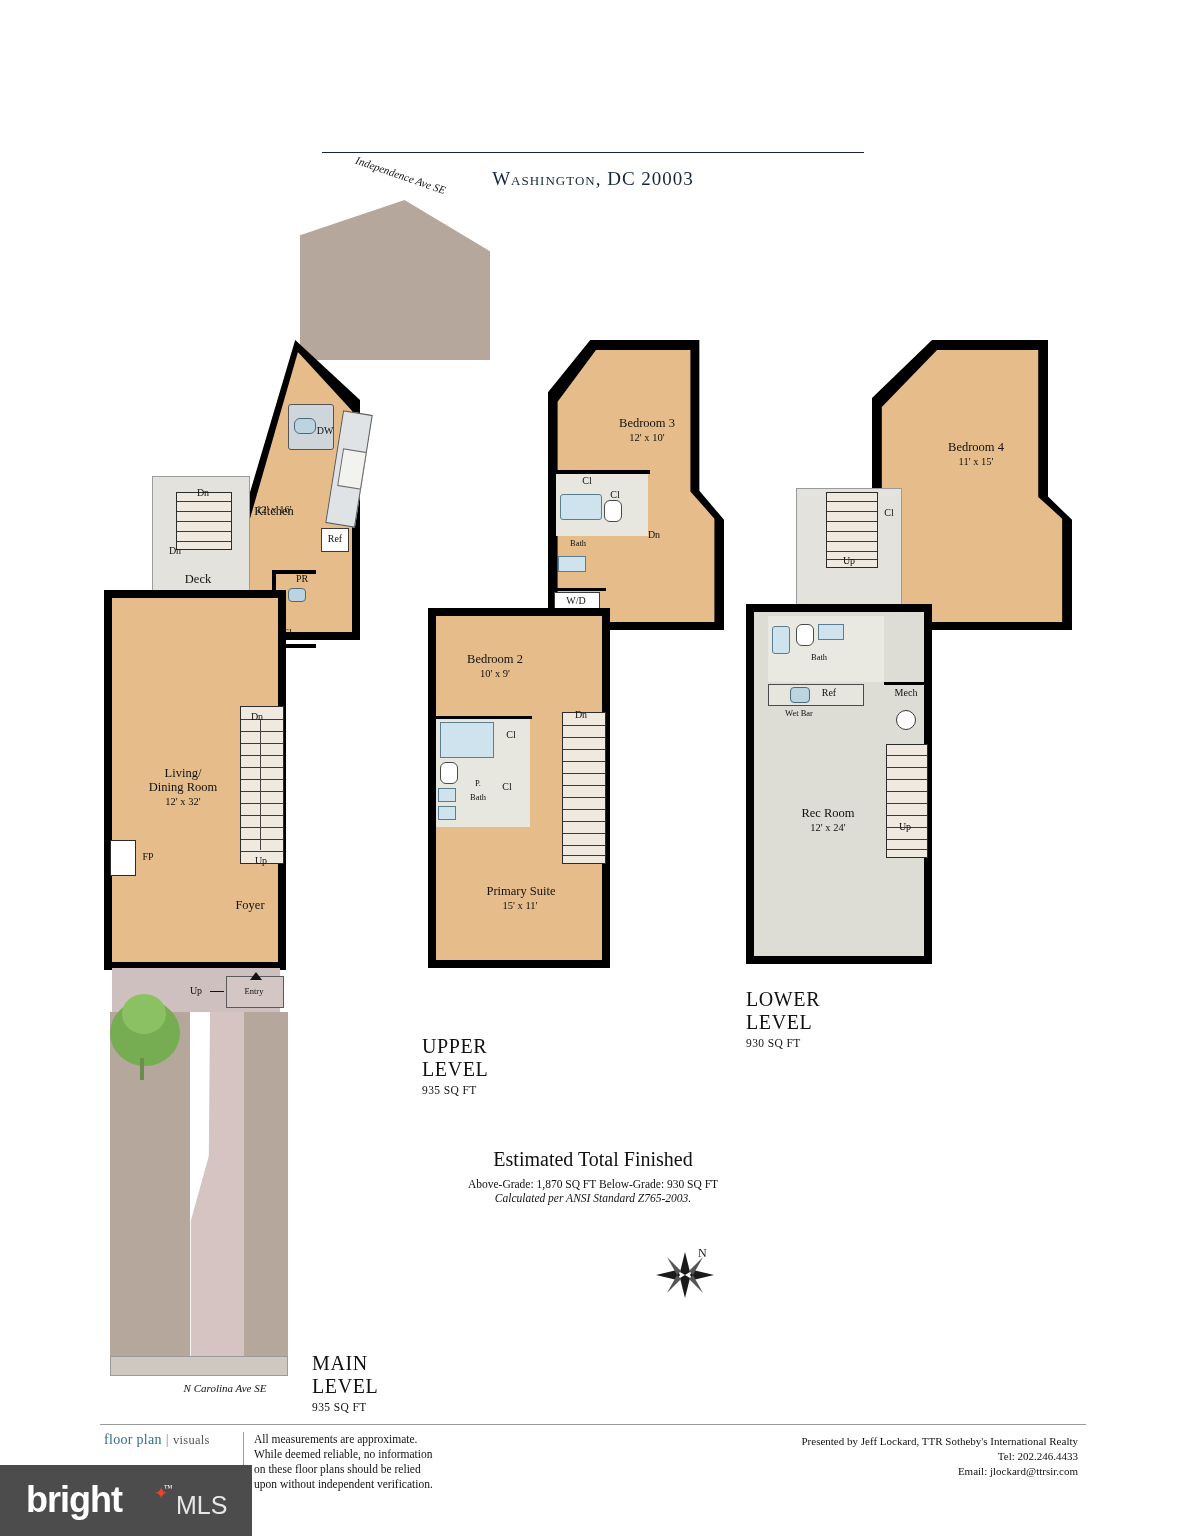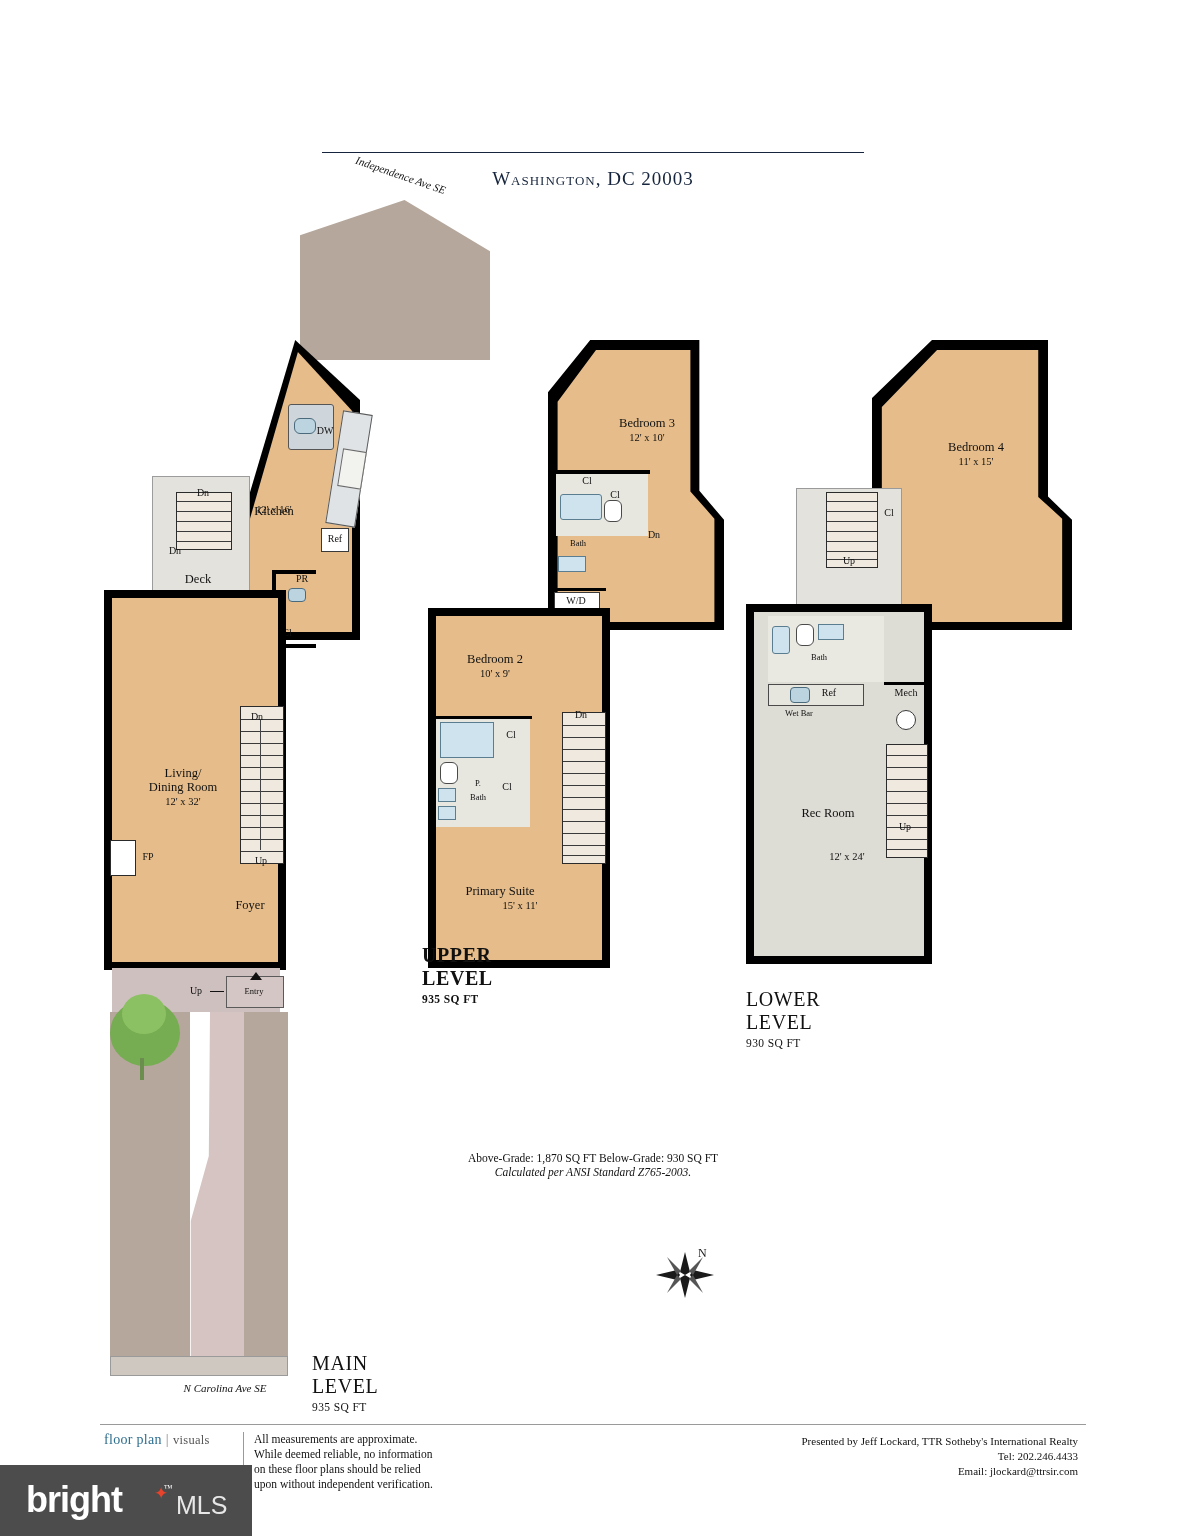--- a/index.html
+++ b/index.html
@@ -225,24 +225,24 @@
       <i style="top:72px"></i>
         <i style="top:84px"></i>
         <i style="top:96px"></i>
         <i style="top:108px"></i>
         <i style="top:120px"></i>
       <i style="top:132px"></i>
         <i style="top:142px"></i>
     </div>
     <div class="lbl tiny2" style="left:566px;top:710px;width:30px;">Dn</div>
 
-    <div class="lbl rname" style="left:430px;top:884px;width:140px;">Primary Suite</div>
+    <div class="lbl rname" style="left:451px;top:884px;width:140px;">Primary Suite</div>
     <div class="lbl rdim" style="left:450px;top:900px;width:140px;">15' x 11'</div>
 
-    <div class="cap" style="left:422px;top:944px;font-weight:bold;">
+    <div class="cap" style="left:422px;top:1035px;">
       <div class="big">UPPER LEVEL</div>
       <div class="sq">935 SQ FT</div>
     </div>
   </div>
 
   <div class="lvl">
 
     <div style="position:absolute;left:872px;top:340px;width:200px;height:290px;background:#000;clip-path:polygon(30% 0,88% 0,88% 54%,100% 62%,100% 100%,0 100%,0 20%);"></div>
     <div class="room wood" style="left:880px;top:350px;width:184px;height:272px;clip-path:polygon(31% 0,86% 0,86% 54%,99% 62%,99% 100%,1% 100%,1% 21%);"></div>
 
@@ -290,29 +290,30 @@
         <i style="top:46px"></i>
         <i style="top:58px"></i>
       <i style="top:70px"></i>
         <i style="top:82px"></i>
         <i style="top:94px"></i>
         <i style="top:104px"></i>
     </div>
     <div class="lbl tiny2" style="left:890px;top:822px;width:30px;">Up</div>
 
     <div class="lbl rname" style="left:760px;top:806px;width:136px;">Rec Room</div>
-    <div class="lbl rdim" style="left:779px;top:822px;width:136px;margin-top:29px;">12' x 24'</div>
+    <div class="lbl rdim" style="left:760px;top:822px;width:136px;">12' x 24'</div>
 
     <div class="cap" style="left:746px;top:988px;">
       <div class="big">LOWER LEVEL</div>
       <div class="sq">930 SQ FT</div>
     </div>
   </div>
 
   <div class="summary" style="top:1146px;">
+    <div class="l1">Estimated Total Finished</div>
     <div class="l2">Above-Grade: 1,870 SQ FT   Below-Grade: 930 SQ FT</div>
     <div class="l3">Calculated per ANSI Standard Z765-2003.</div>
   </div>
 
   <div class="compass">
     <svg width="70" height="54" viewBox="0 0 70 54">
       <polygon points="35,4 40,24 35,27 30,24" fill="#1a1a1a"></polygon>
       <polygon points="35,50 40,30 35,27 30,30" fill="#1a1a1a"></polygon>
       <polygon points="6,27 27,22 30,27 27,32" fill="#1a1a1a"></polygon>
       <polygon points="64,27 43,22 40,27 43,32" fill="#1a1a1a"></polygon>

